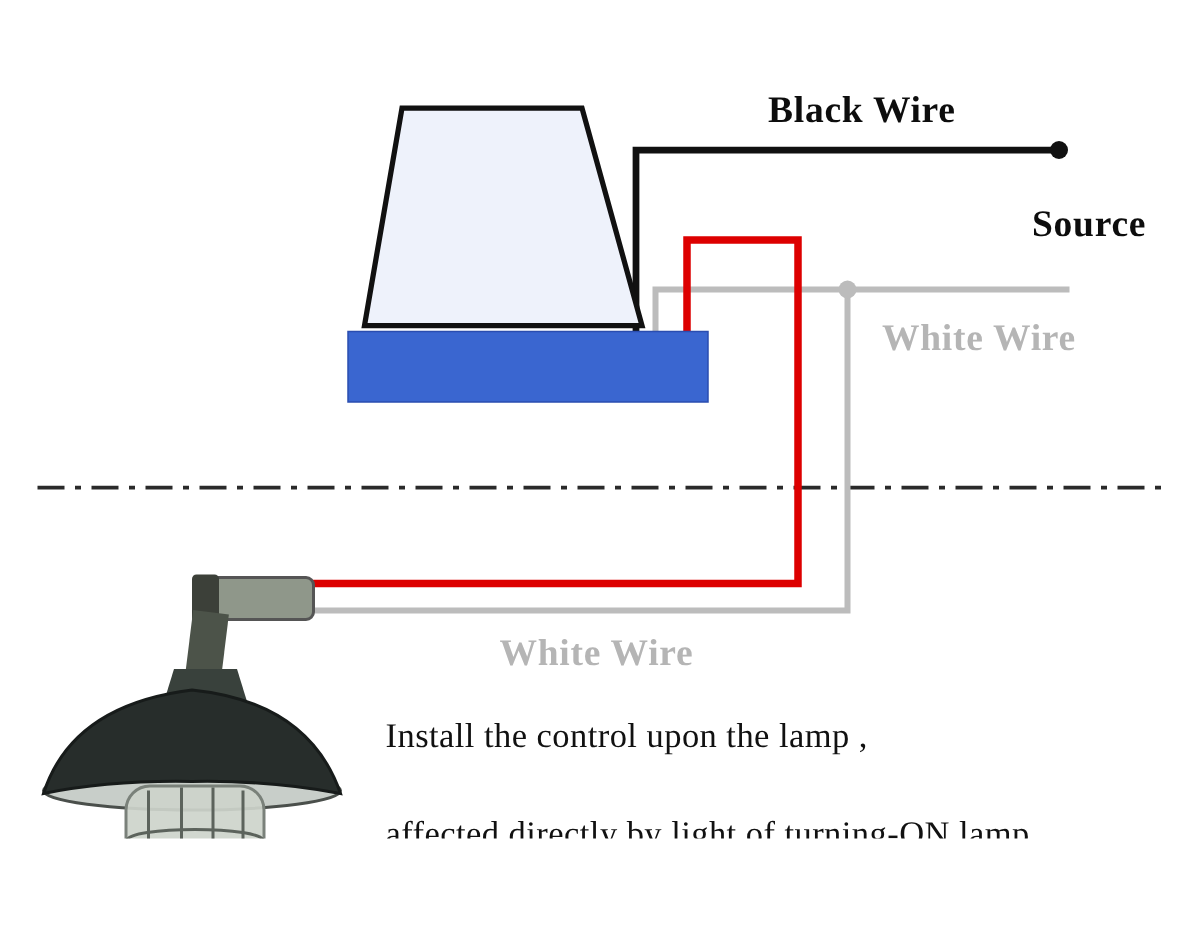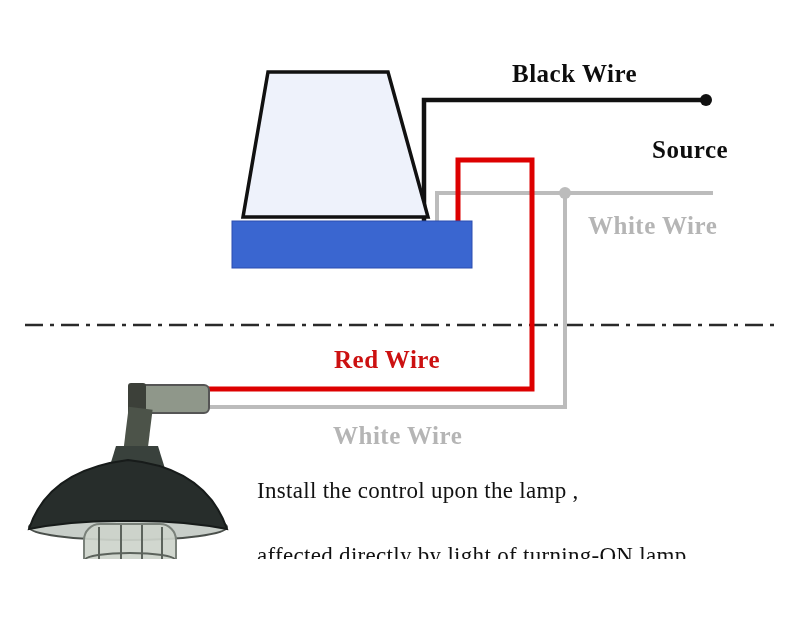--- a/index.html
+++ b/index.html
@@ -82,25 +82,24 @@
       <line x1="162" y1="527" x2="162" y2="600" stroke="#5c635c" stroke-width="2"></line>
       <ellipse cx="130" cy="560" rx="45" ry="7" fill="none" stroke="#5c635c" stroke-width="2"></ellipse>
       <ellipse cx="130" cy="585" rx="44" ry="7" fill="none" stroke="#5c635c" stroke-width="2"></ellipse>
       <ellipse cx="130" cy="603" rx="27" ry="10" fill="#6f766d" stroke="#4a4f4b" stroke-width="2"></ellipse>
       <circle cx="130" cy="613" r="5" fill="#555"></circle>
     </g>
   </svg>
 
   <div class="lbl" style="left:512px;top:60px;">Black Wire</div>
 
-  <div class="lbl" style="left:652px;top:136px;">Source</div>
+  <div class="lbl" style="left:688px;top:136px;">Source</div>
 
   <div class="lbl gray" style="left:588px;top:212px;">White Wire</div>
 
-  <div class="lbl red" style="left:334px;top:346px;">Red Wire</div>
 
   <div class="lbl gray" style="left:333px;top:422px;">White Wire</div>
 
   <div class="caption" style="left:257px;top:543px;">affected directly by light of turning-ON lamp</div>
 
   <div class="caption" style="left:257px;top:478px;">Install the control upon the lamp ,</div>
 
 </div>
 
 </body></html>

